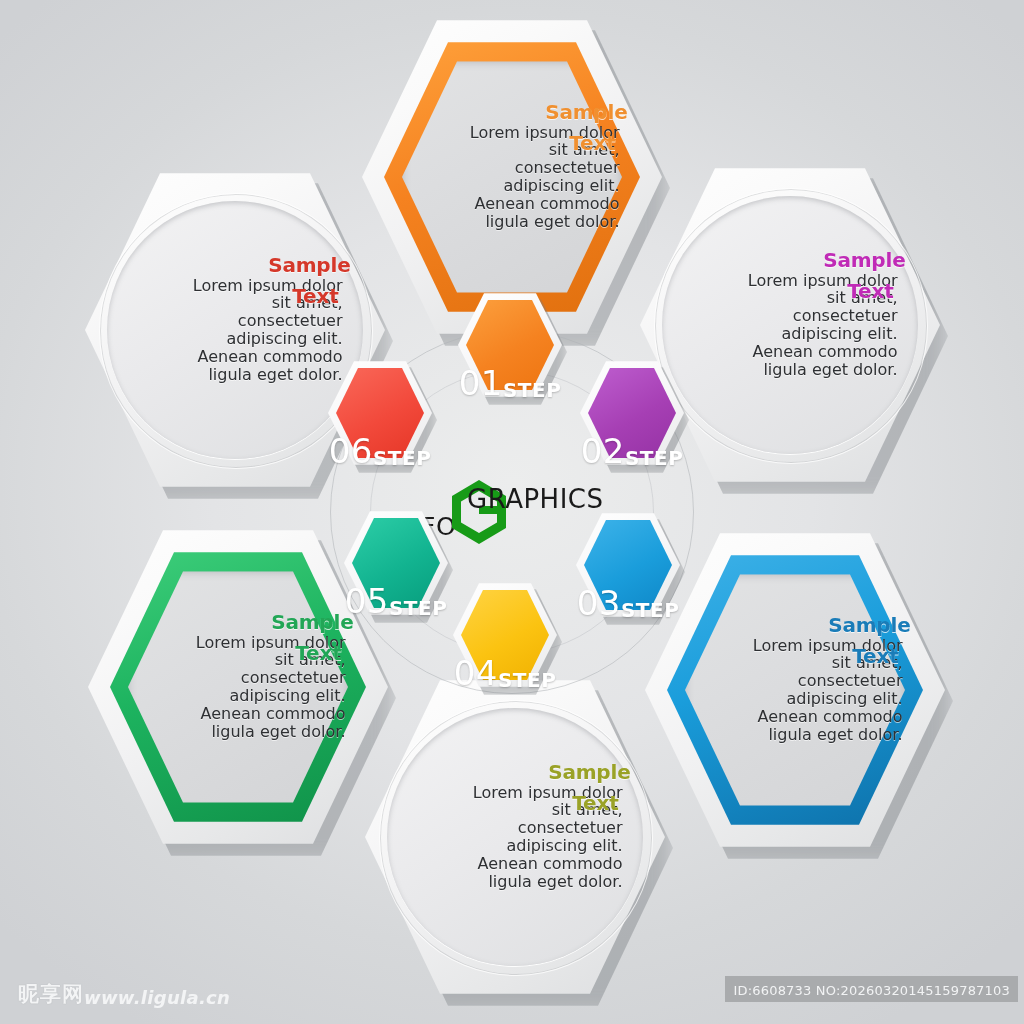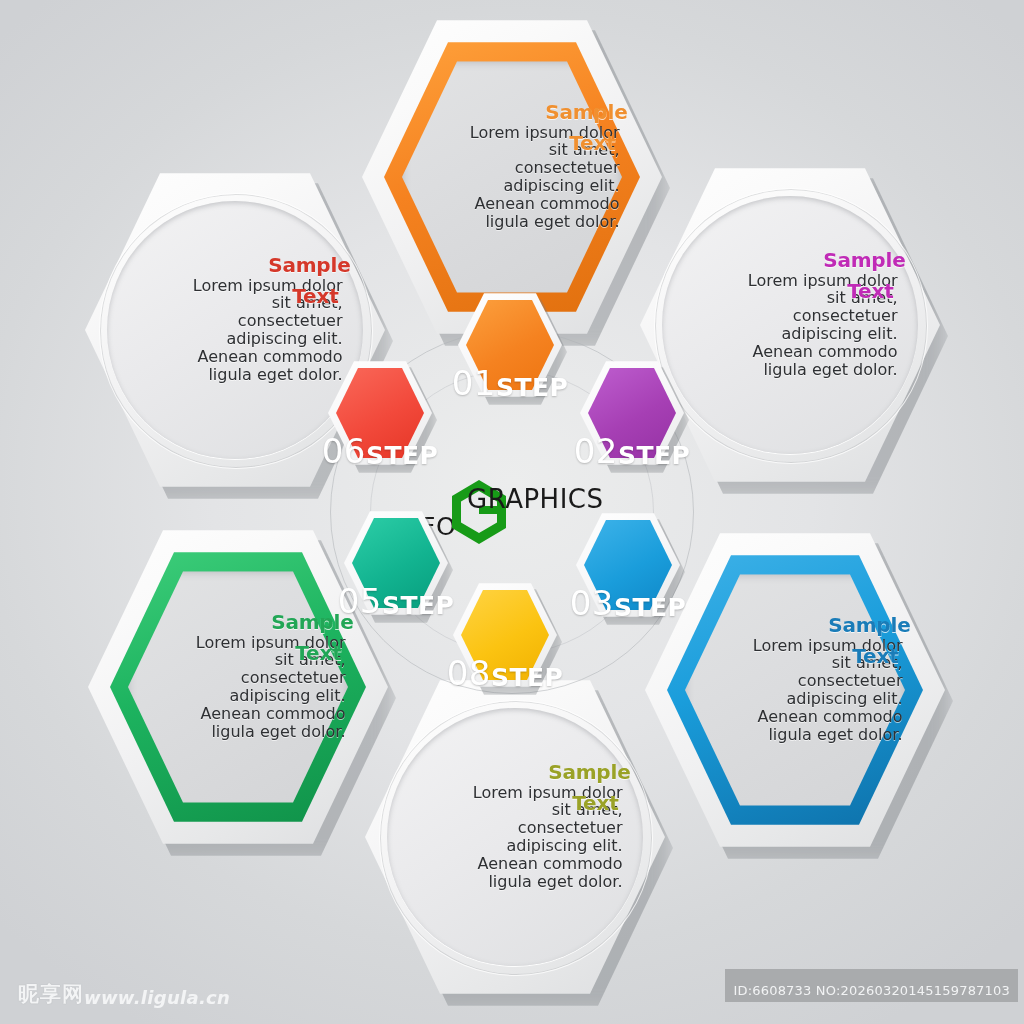--- a/index.html
+++ b/index.html
@@ -79,21 +79,21 @@
     background:linear-gradient(150deg,#ffffff 0%,#f7f7f8 50%,#e8e9ea 100%);
     -webkit-clip-path:polygon(25% 3%,75% 3%,100% 50%,75% 97%,25% 97%,0% 50%);
     clip-path:polygon(25% 3%,75% 3%,100% 50%,75% 97%,25% 97%,0% 50%);}
   .step .st-face{position:absolute;inset:7px 8px;
     -webkit-clip-path:polygon(25% 3%,75% 3%,100% 50%,75% 97%,25% 97%,0% 50%);
     clip-path:polygon(25% 3%,75% 3%,100% 50%,75% 97%,25% 97%,0% 50%);}
   .step .st-txt{position:absolute;inset:0;display:flex;flex-direction:row;
     align-items:flex-end;justify-content:center;color:#fff;line-height:1;}
   .st-num{font-size:34px;font-weight:400;letter-spacing:.5px;
     text-shadow:0 1px 2px rgba(0,0,0,.22);margin-top:-2px;}
-  .st-word{font-size:25px;font-weight:600;letter-spacing:.5px;margin-top:-5px;
+  .st-word{font-size:20px;font-weight:600;letter-spacing:.5px;margin-top:-5px;
     text-shadow:0 1px 2px rgba(0,0,0,.22);}
 
   
   .hub{position:absolute;left:330px;top:330px;width:364px;height:364px;}
   .hub-ring{position:absolute;inset:0;border-radius:50%;
     border:1.5px solid rgba(175,179,183,.55);}
   .hub-ring2{position:absolute;inset:40px;border-radius:50%;
     border:1.5px solid rgba(175,179,183,.35);}
   .logo{position:absolute;left:50%;top:50%;transform:translate(-50%,-50%);
     width:240px;height:80px;}
@@ -101,21 +101,21 @@
   .logo-graphics{position:absolute;left:75px;top:12px;font-size:26px;color:#1a1a1a;letter-spacing:.5px;}
   .logo-g{position:absolute;left:56px;top:7px;width:62px;height:66px;}
 
   
   .wm{position:absolute;left:18px;bottom:16px;display:flex;align-items:flex-end;gap:0;}
   .wm-cn{font-size:21px;font-weight:bold;color:#f3f4f5;letter-spacing:1px;
     font-family:"DejaVu Sans","Liberation Sans",sans-serif;
     text-shadow:0 0 1px rgba(140,144,148,.6);}
   .wm-url{font-size:18px;font-style:italic;font-weight:bold;color:#f3f4f5;letter-spacing:.3px;}
   .idbox{position:absolute;right:6px;bottom:22px;background:#a9abad;color:#f2f3f4;
-    font-size:13px;padding:14px 8px 4px;letter-spacing:.2px;}
+    font-size:13px;padding:7px 8px 4px;letter-spacing:.2px;}
 </style>
 </head>
 <body>
 
 <div id="stage">
 
   <div class="panel" style="left:362px;top:12px;">
     <div class="shadow"></div>
     <div class="plate"></div>
     <div class="ring" style="background:linear-gradient(160deg,#ffa23c 0%,#f58220 45%,#e06f0d 100%);box-shadow:0 2px 6px rgba(0,0,0,.2);">
@@ -273,21 +273,21 @@
       <span class="st-num">03</span>
       <span class="st-word">STEP</span>
     </div>
   </div>
 
   <div class="step" style="left:453px;top:580px;">
     <div class="st-shadow"></div>
     <div class="st-plate"></div>
     <div class="st-face" style="background:linear-gradient(150deg,#ffd445 0%,#fbc311 55%,#f0b000 100%);"></div>
     <div class="st-txt">
-      <span class="st-num">08</span>
+      <span class="st-num">04</span>
       <span class="st-word">STEP</span>
     </div>
   </div>
 
   <div class="step" style="left:344px;top:508px;">
     <div class="st-shadow"></div>
     <div class="st-plate"></div>
     <div class="st-face" style="background:linear-gradient(150deg,#2ecfa8 0%,#12b390 55%,#079c7c 100%);"></div>
     <div class="st-txt">
       <span class="st-num">05</span>

